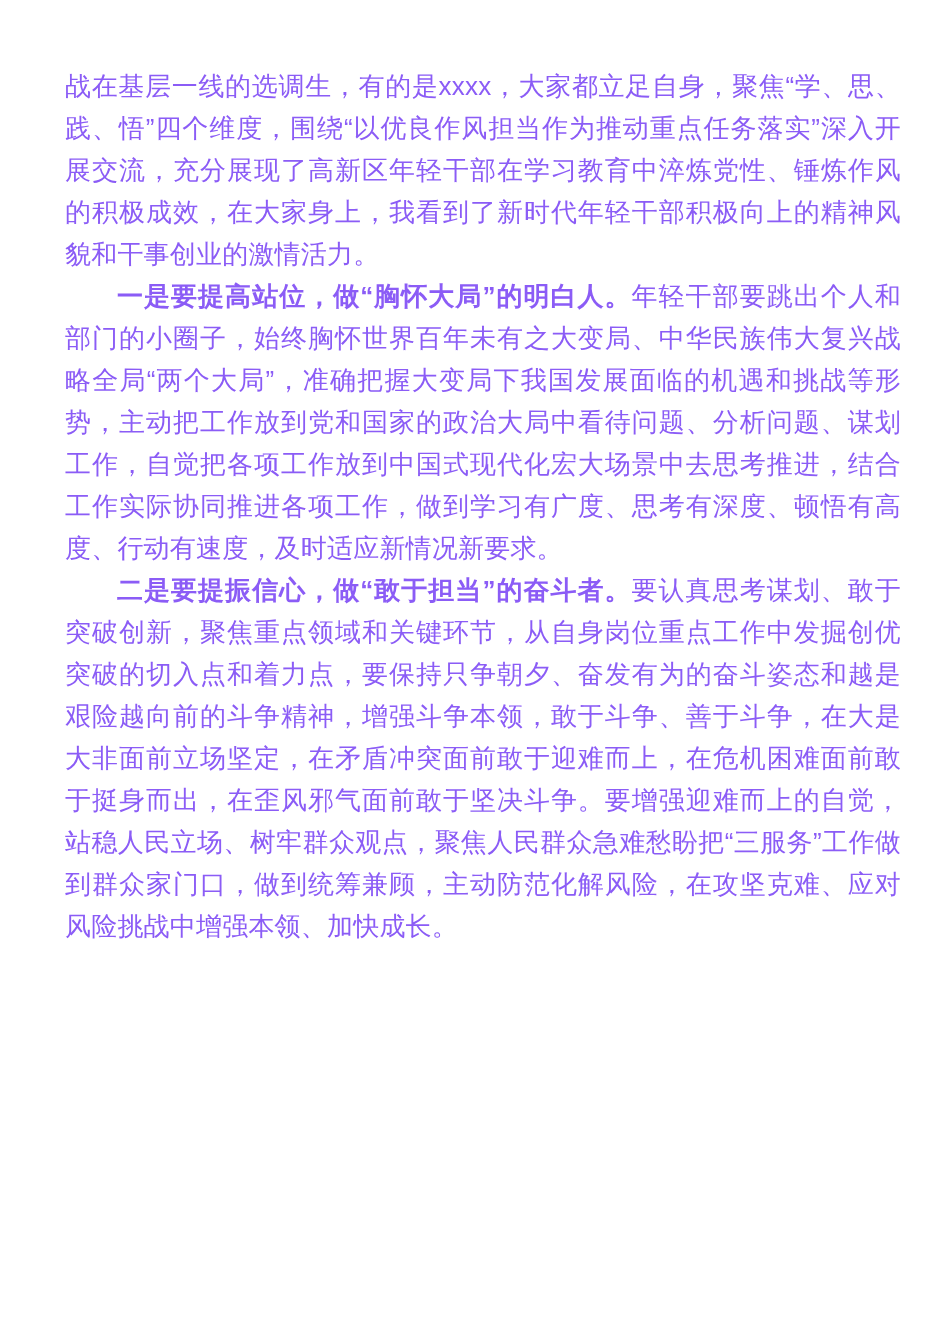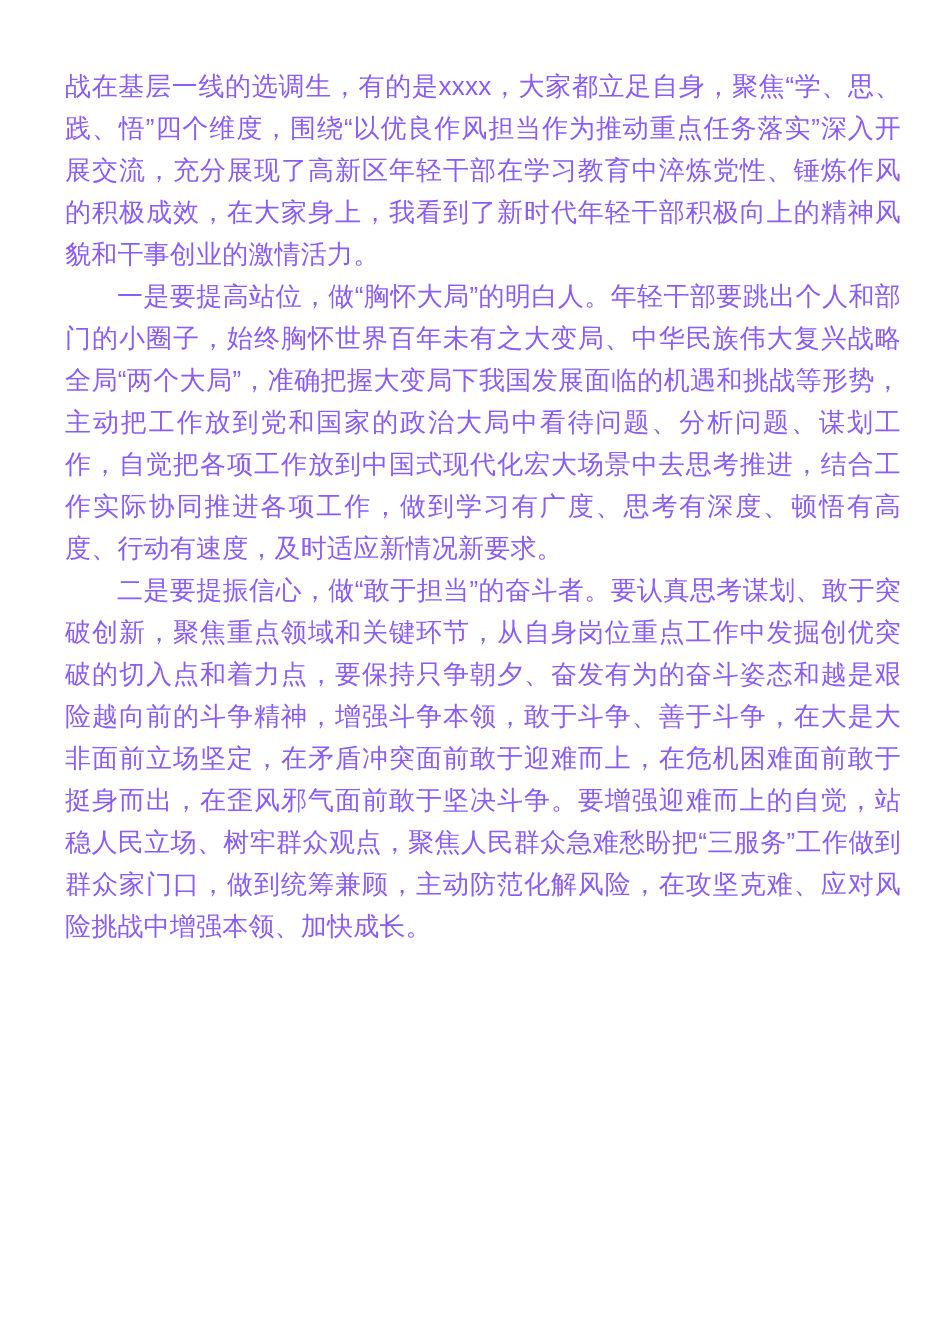--- a/index.html
+++ b/index.html
@@ -38,21 +38,21 @@
     text-align: justify;
     text-align-last: left;
   }
   .para.indent {
     text-indent: 2em;
   }
   .run {
     font-weight: normal;
   }
   .run-bold {
-    font-weight: normal;
+    font-weight: bold;
   }
 </style>
 </head>
 <body>
 
 <div class="page">
   <div class="doc-body" id="doc-body">
       <p class="para"><span class="run">战在基层一线的选调生，有的是xxxx，大家都立足自身，聚焦“学、思、践、悟”四个维度，围绕“以优良作风担当作为推动重点任务落实”深入开展交流，充分展现了高新区年轻干部在学习教育中淬炼党性、锤炼作风的积极成效，在大家身上，我看到了新时代年轻干部积极向上的精神风貌和干事创业的激情活力。</span></p>
       <p class="para indent"><span class="run-bold">一是要提高站位，做“胸怀大局”的明白人。</span><span class="run">年轻干部要跳出个人和部门的小圈子，始终胸怀世界百年未有之大变局、中华民族伟大复兴战略全局“两个大局”，准确把握大变局下我国发展面临的机遇和挑战等形势，主动把工作放到党和国家的政治大局中看待问题、分析问题、谋划工作，自觉把各项工作放到中国式现代化宏大场景中去思考推进，结合工作实际协同推进各项工作，做到学习有广度、思考有深度、顿悟有高度、行动有速度，及时适应新情况新要求。</span></p>
       <p class="para indent"><span class="run-bold">二是要提振信心，做“敢于担当”的奋斗者。</span><span class="run">要认真思考谋划、敢于突破创新，聚焦重点领域和关键环节，从自身岗位重点工作中发掘创优突破的切入点和着力点，要保持只争朝夕、奋发有为的奋斗姿态和越是艰险越向前的斗争精神，增强斗争本领，敢于斗争、善于斗争，在大是大非面前立场坚定，在矛盾冲突面前敢于迎难而上，在危机困难面前敢于挺身而出，在歪风邪气面前敢于坚决斗争。要增强迎难而上的自觉，站稳人民立场、树牢群众观点，聚焦人民群众急难愁盼把“三服务”工作做到群众家门口，做到统筹兼顾，主动防范化解风险，在攻坚克难、应对风险挑战中增强本领、加快成长。</span></p>

